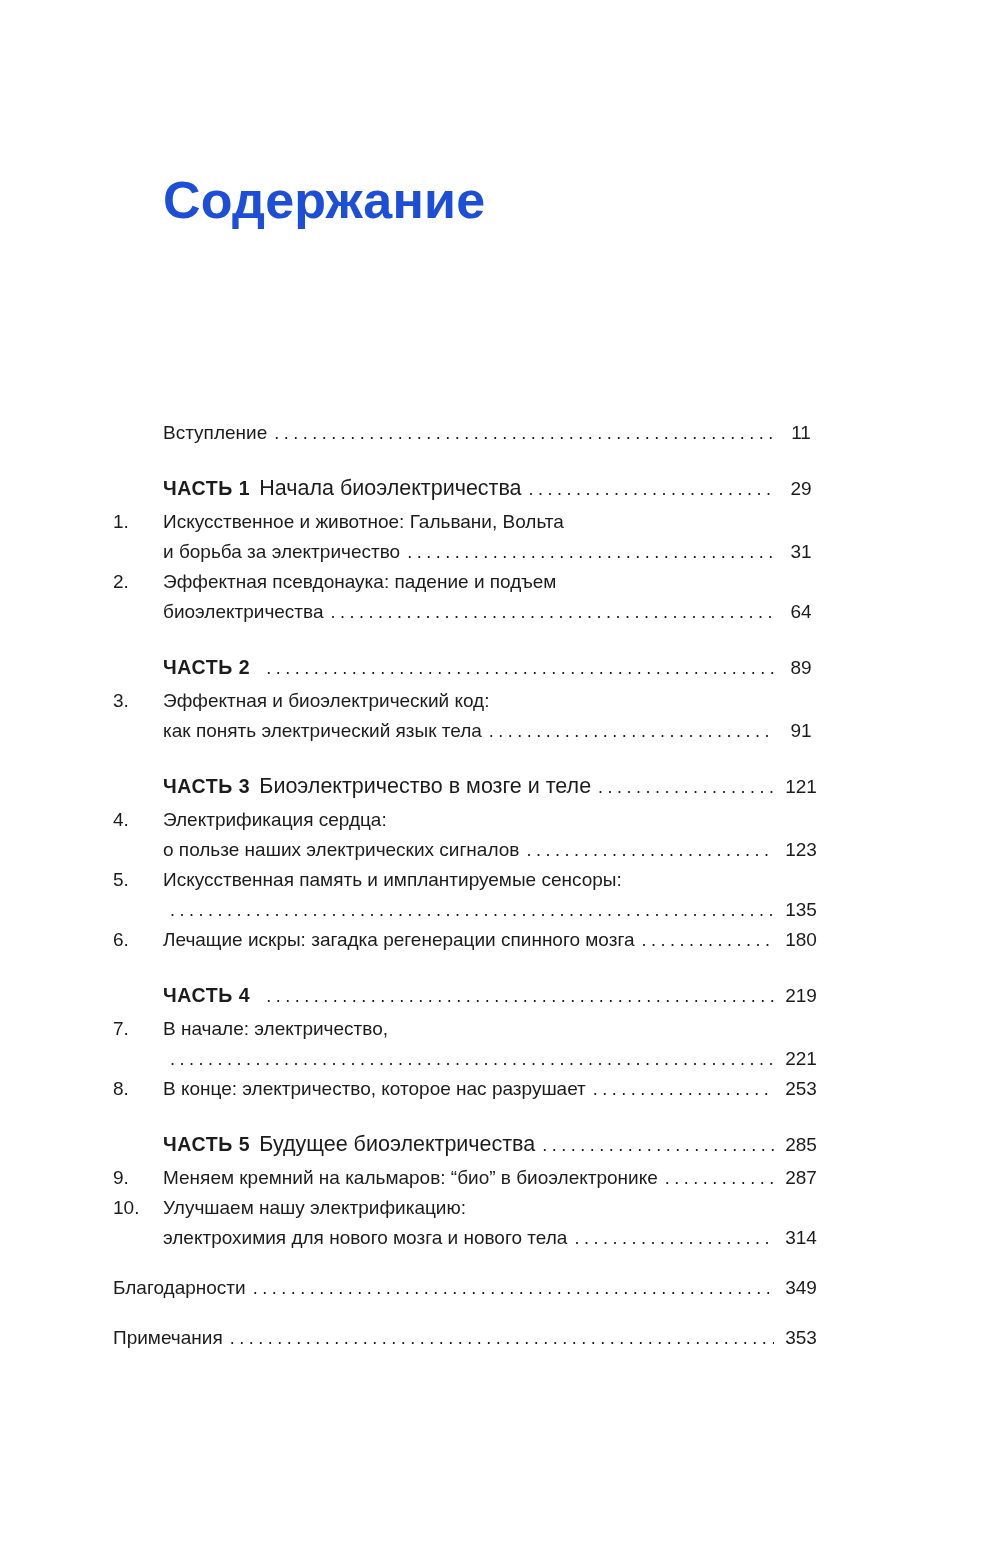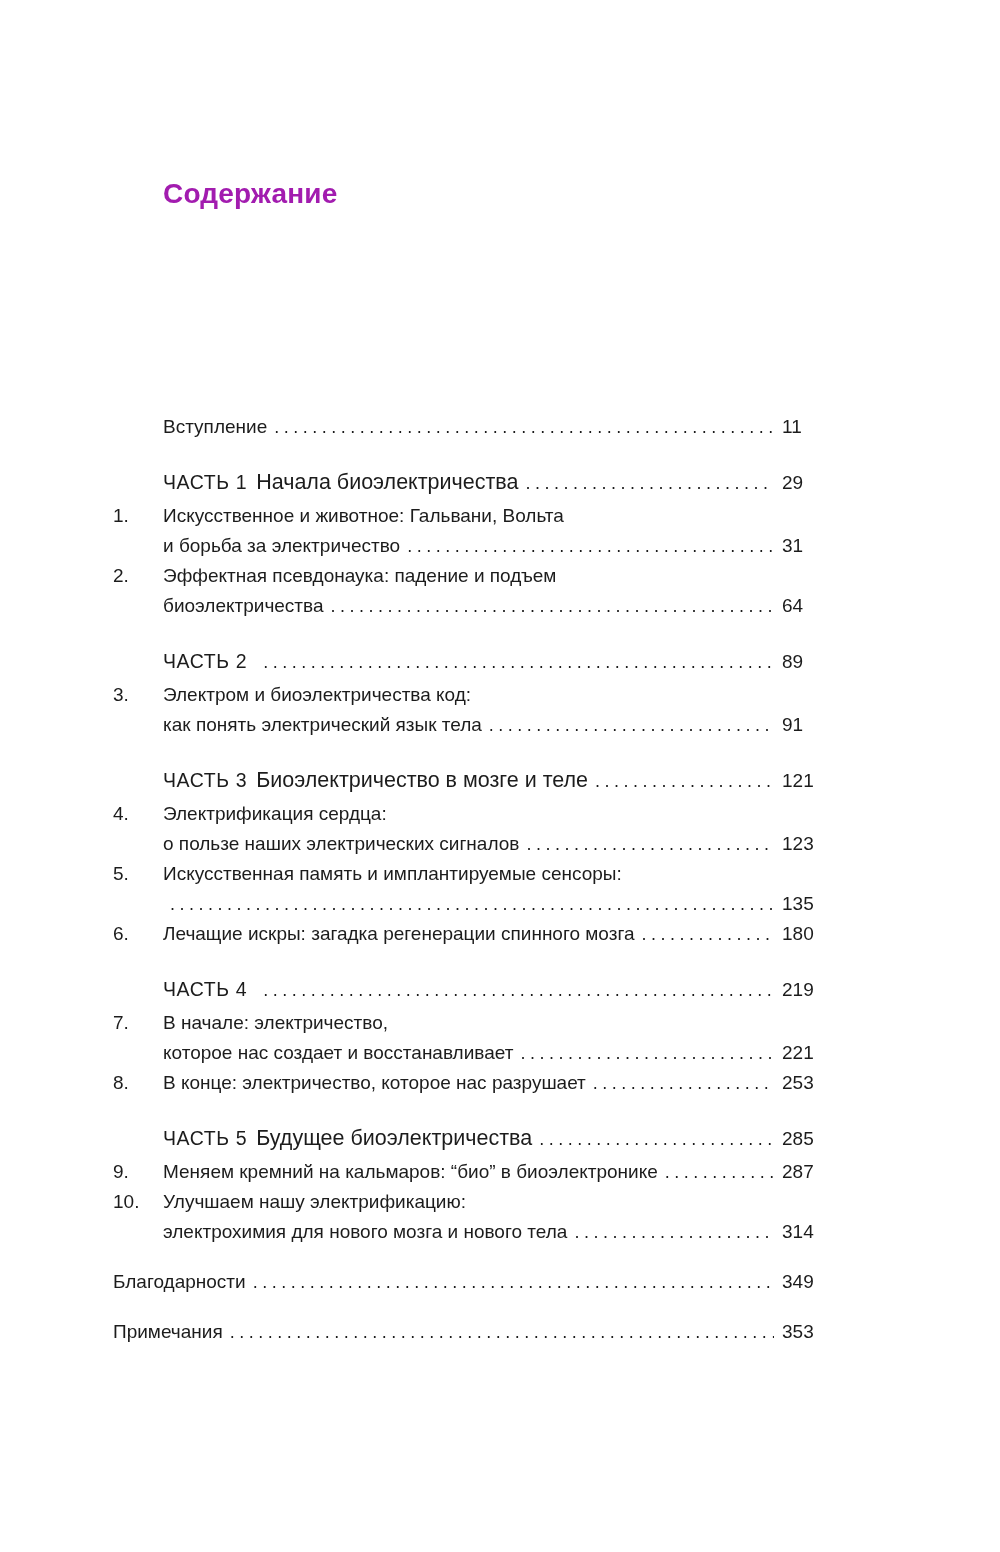--- a/index.html
+++ b/index.html
@@ -12,25 +12,25 @@
     overflow: hidden;
   }
   .page {
     box-sizing: border-box;
     width: 1000px;
     height: 1552px;
     padding: 166px 180px 0 113px;
     background: #ffffff;
   }
   h1.title {
-    margin: 6px 0 196px 50px;
-    font-size: 28px;
+    margin: 12px 0 196px 50px;
+    font-size: 52px;
     line-height: 44px;
     font-weight: 700;
-    color: #a21caf;
+    color: #1d4ed8;
     letter-spacing: 0.2px;
   }
   .row {
     display: flex;
     align-items: baseline;
     font-size: 19px;
     line-height: 30px;
   }
   .row .num { flex: 0 0 50px; }
   .row .text { flex: 0 0 auto; white-space: nowrap; }
@@ -39,27 +39,27 @@
     overflow: hidden;
     white-space: nowrap;
     letter-spacing: 4.5px;
     margin: 0 8px 0 7px;
     font-size: 18px;
     color: #1c1c1c;
   }
   .pg {
     flex: 0 0 auto;
     min-width: 38px;
-    text-align: left;
+    text-align: center;
     font-size: 19px;
   }
   .row.part { margin-top: 22px; line-height: 36px; }
   .part-label {
     flex: 0 0 auto;
-    font-weight: 400;
+    font-weight: 700;
     font-size: 19.5px;
     letter-spacing: 0.6px;
     margin-right: 9px;
     white-space: nowrap;
   }
   .part-title { flex: 0 0 auto; font-size: 21.5px; white-space: nowrap; }
   .row.back { margin-top: 20px; }
 </style>
 </head>
 <body>
@@ -101,21 +101,21 @@
         <span class="pg">64</span>
       </div>
       <div class="row part">
         <span class="num"></span>
         <span class="part-label">ЧАСТЬ 2</span>
         <span class="dots">..............................................................................................................</span>
         <span class="pg">89</span>
       </div>
       <div class="row">
         <span class="num">3.</span>
-        <span class="text">Электром и биоэлектричества код:</span>
+        <span class="text">Эффектная и биоэлектрический код:</span>
       </div>
       <div class="row">
         <span class="num"></span>
         <span class="text">как понять электрический язык тела</span>
         <span class="dots">..............................................................................................................</span>
         <span class="pg">91</span>
       </div>
       <div class="row part">
         <span class="num"></span>
         <span class="part-label">ЧАСТЬ 3</span>
@@ -153,21 +153,20 @@
         <span class="part-label">ЧАСТЬ 4</span>
         <span class="dots">..............................................................................................................</span>
         <span class="pg">219</span>
       </div>
       <div class="row">
         <span class="num">7.</span>
         <span class="text">В начале: электричество,</span>
       </div>
       <div class="row">
         <span class="num"></span>
-        <span class="text">которое нас создает и восстанавливает</span>
         <span class="dots">..............................................................................................................</span>
         <span class="pg">221</span>
       </div>
       <div class="row">
         <span class="num">8.</span>
         <span class="text">В конце: электричество, которое нас разрушает</span>
         <span class="dots">..............................................................................................................</span>
         <span class="pg">253</span>
       </div>
       <div class="row part">

